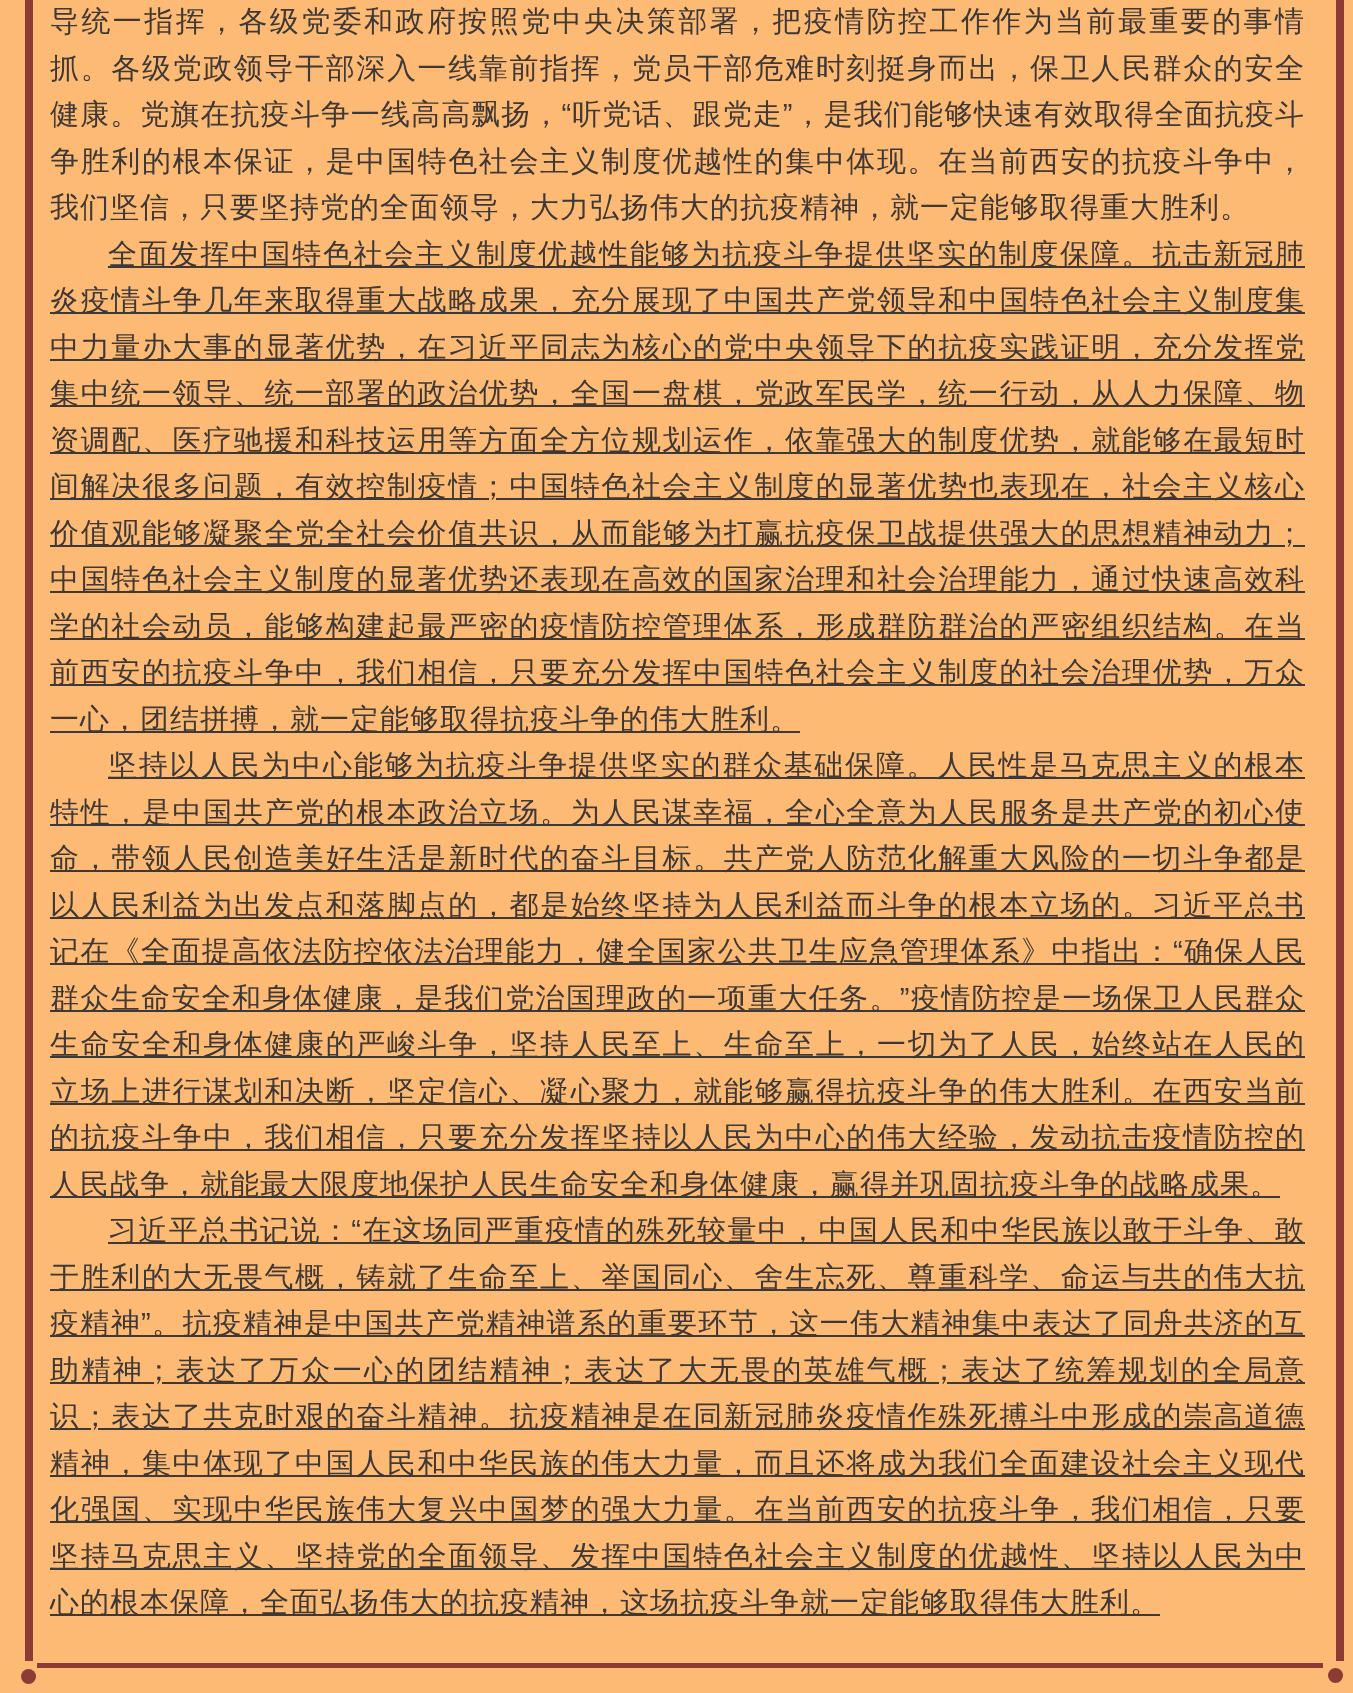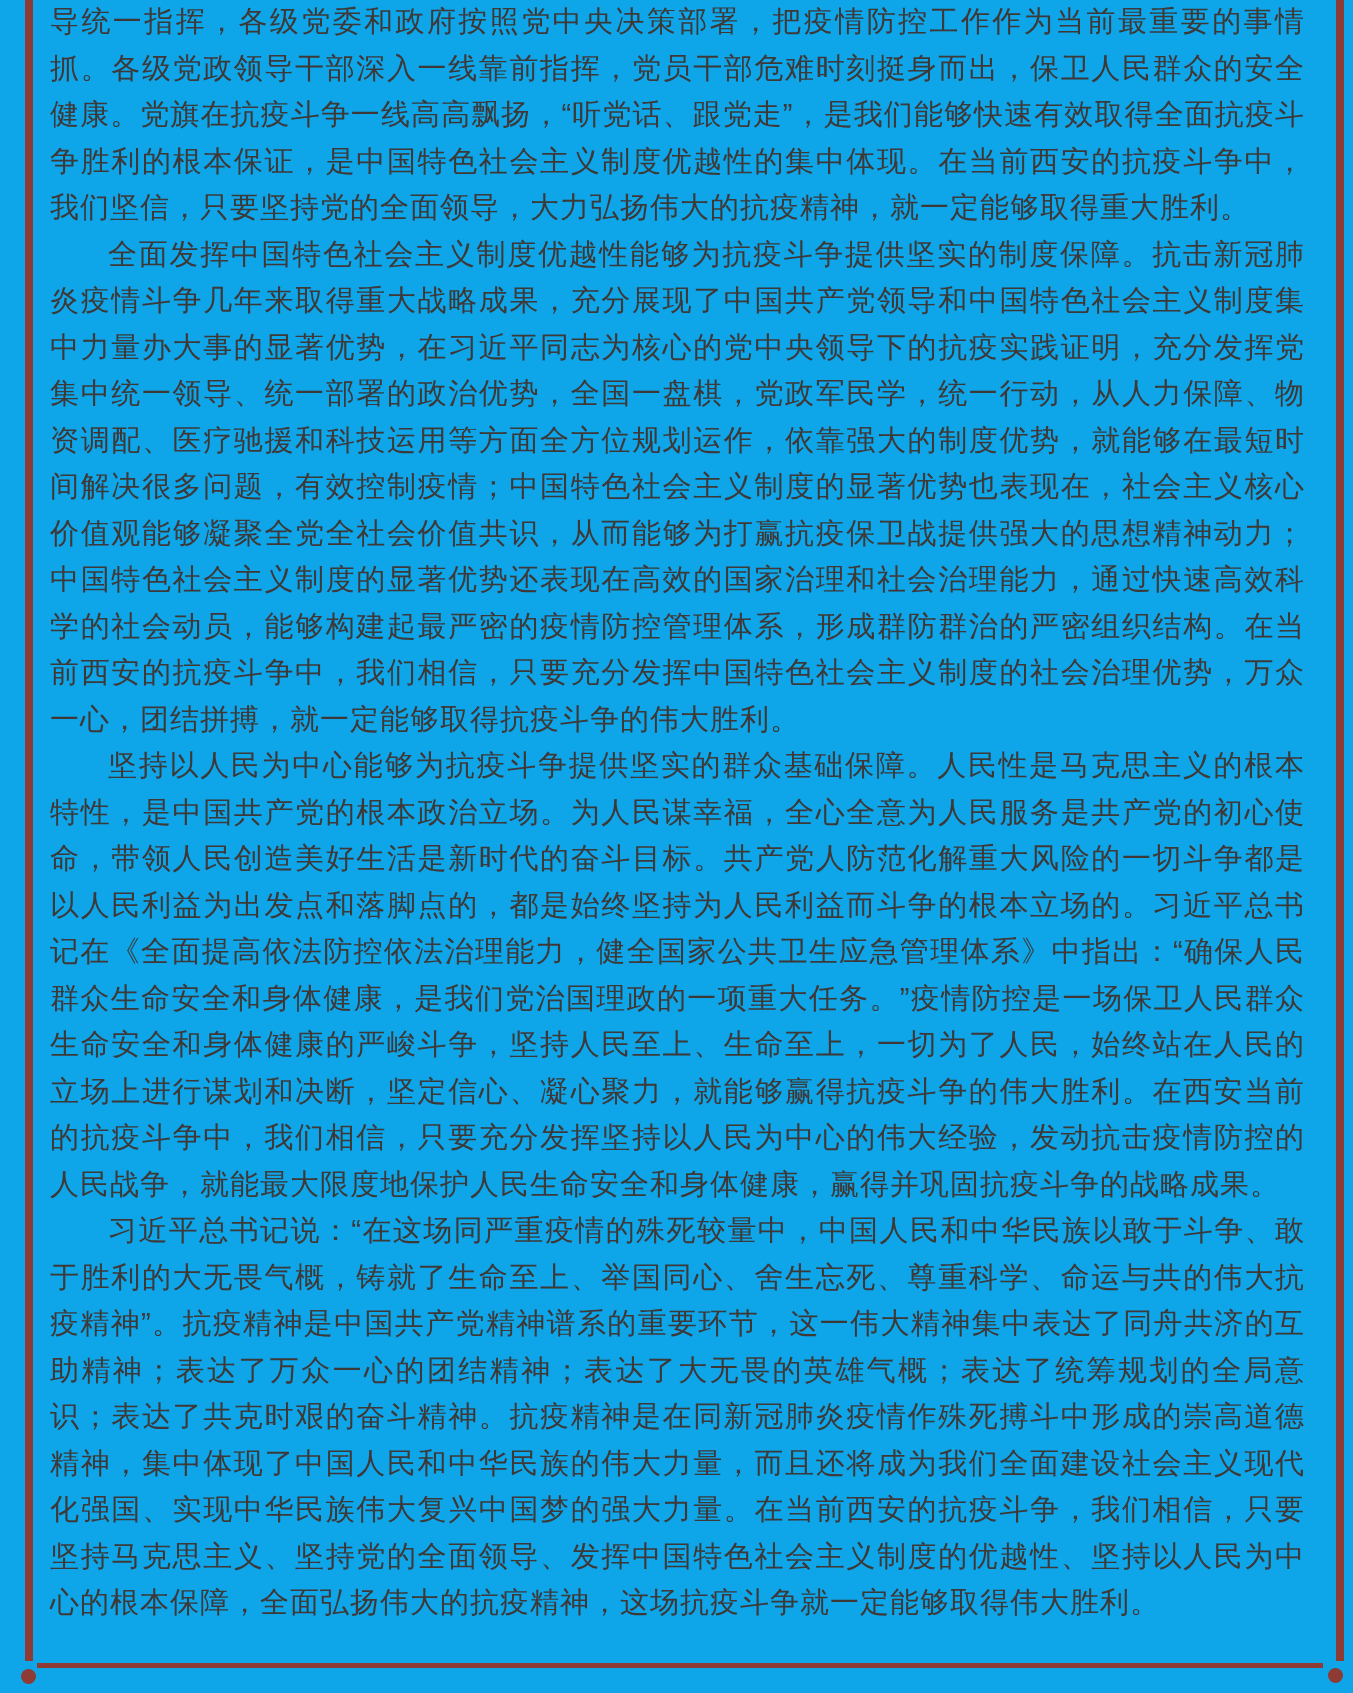--- a/index.html
+++ b/index.html
@@ -5,21 +5,21 @@
   html, body {
     margin: 0;
     padding: 0;
     background: #ffffff;
     font-family: "Liberation Sans", sans-serif;
   }
   .page {
     position: relative;
     width: 1353px;
     height: 1693px;
-    background: #0ea5e9;
+    background: #fdba74;
     overflow: hidden;
   }
   
   .bar-left {
     position: absolute;
     left: 25px; top: 0;
     width: 8px; height: 1661px;
     background: #8e3a35;
   }
   .bar-right {
@@ -54,20 +54,21 @@
     letter-spacing: 1px;
     text-align: justify;
     text-justify: inter-ideograph;
   }
   .content p {
     margin: 0;
     padding: 0;
   }
   .content p.indent {
     text-indent: 2em;
+    text-decoration: underline;
   }
 </style>
 </head>
 <body>
 
 <div class="page">
 
   <div class="bar-left"></div>
   <div class="bar-right"></div>
   <div class="rule-bottom"></div>

